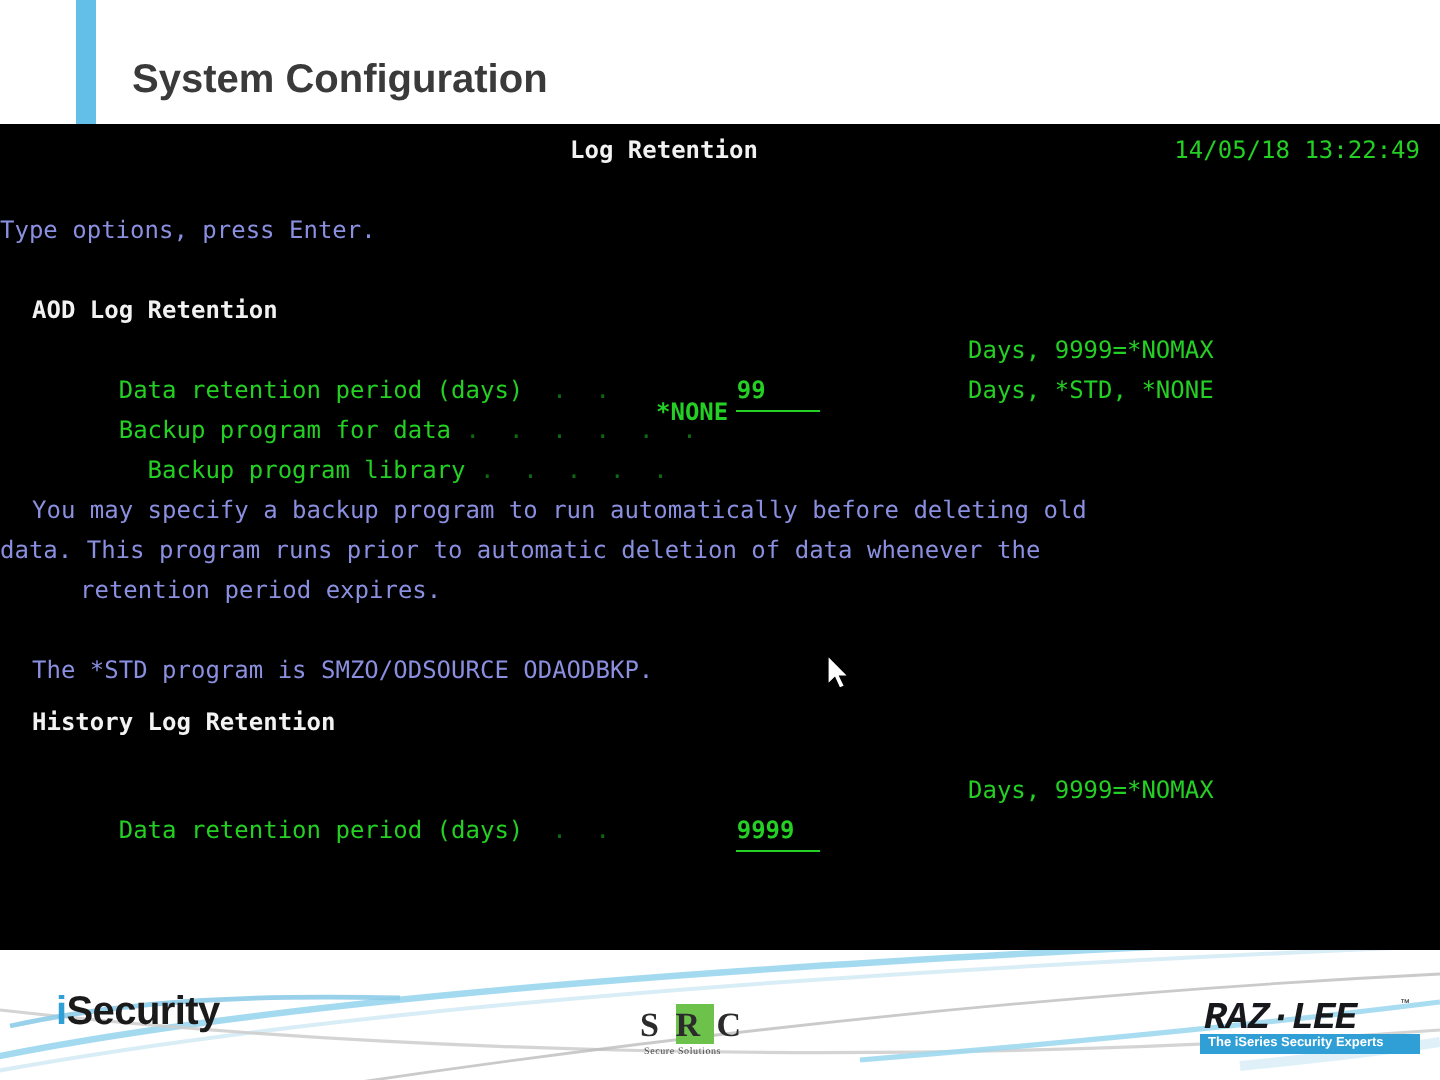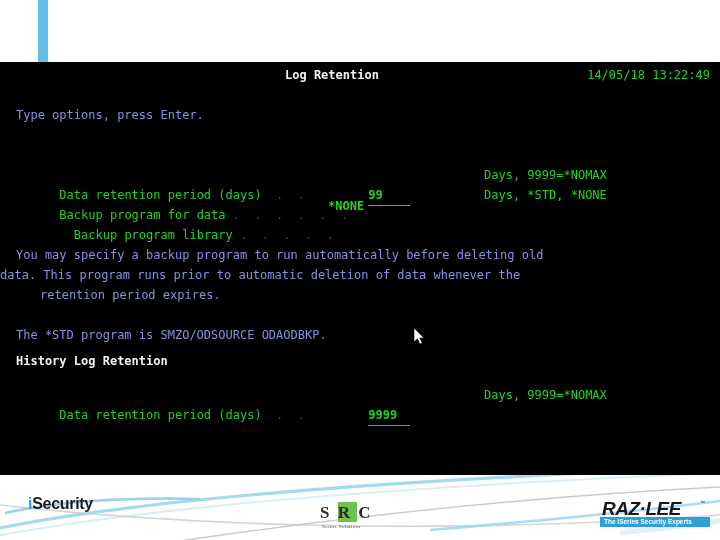--- a/index.html
+++ b/index.html
@@ -109,21 +109,21 @@
     width: 720px; height: 65px;
     background: #ffffff;
     overflow: hidden;
   }
   .footer svg { position: absolute; left: 0; top: 0; }
 
   .logo-isec {
     position: absolute;
     left: 28px; top: 20px;
     font-family: "Liberation Sans", sans-serif;
-    font-size: 16px;
+    font-size: 20px;
     font-weight: 700;
     letter-spacing: -0.3px;
     white-space: nowrap;
   }
   .logo-isec .i { color: #2f9fd6; }
   .logo-isec .rest { color: #1a1a1a; }
 
   .logo-src {
     position: absolute;
     left: 306px; top: 500px;
@@ -161,21 +161,21 @@
   }
 
   .logo-raz {
     position: absolute;
     left: 600px; top: 498px;
     width: 112px; height: 34px;
   }
   .raz-name {
     position: absolute;
     left: 2px; top: 0px;
-    font-family: Liberation Sans, sans-serif;
+    font-family: Liberation Mono, monospace;
     font-size: 19px;
     font-weight: 700;
     font-style: italic;
     color: #16181c;
     letter-spacing: -0.5px;
     white-space: nowrap;
   }
   .raz-tm {
     position: absolute;
     left: 100px; top: 1px;
@@ -198,29 +198,31 @@
     white-space: nowrap;
   }
 </style>
 </head>
 <body>
 
 <div id="slide">
 
   <div class="header-band">
     <div class="accent-bar"></div>
+    <div class="slide-title">System Configuration</div>
   </div>
 
   <div class="terminal">
 
     <div class="term-title">Log Retention</div>
     <div class="term-datetime">14/05/18 13:22:49</div>
 
-    <div class="trow c-blue" style="top:43px; left:0px;padding-left:16px;">Type options, press Enter.</div>
-
+    <div class="trow c-blue" style="top:43px; left:0px;">Type options, press Enter.</div>
+
+    <div class="trow c-white bold" style="top:83px; left:16px;">AOD Log Retention</div>
 
     <div class="trow" style="top:103px; left:16px;">
       <span class="c-green">Data retention period (days)</span><span class="c-dim">  .  .</span>
     </div>
     <div class="trow" style="top:103px; left:325px;">
       <span class="field-input fi-4">99</span>
     </div>
     <div class="trow c-green" style="top:103px; left:484px;">Days, 9999=*NOMAX</div>
 
     <div class="trow" style="top:123px; left:16px;">

